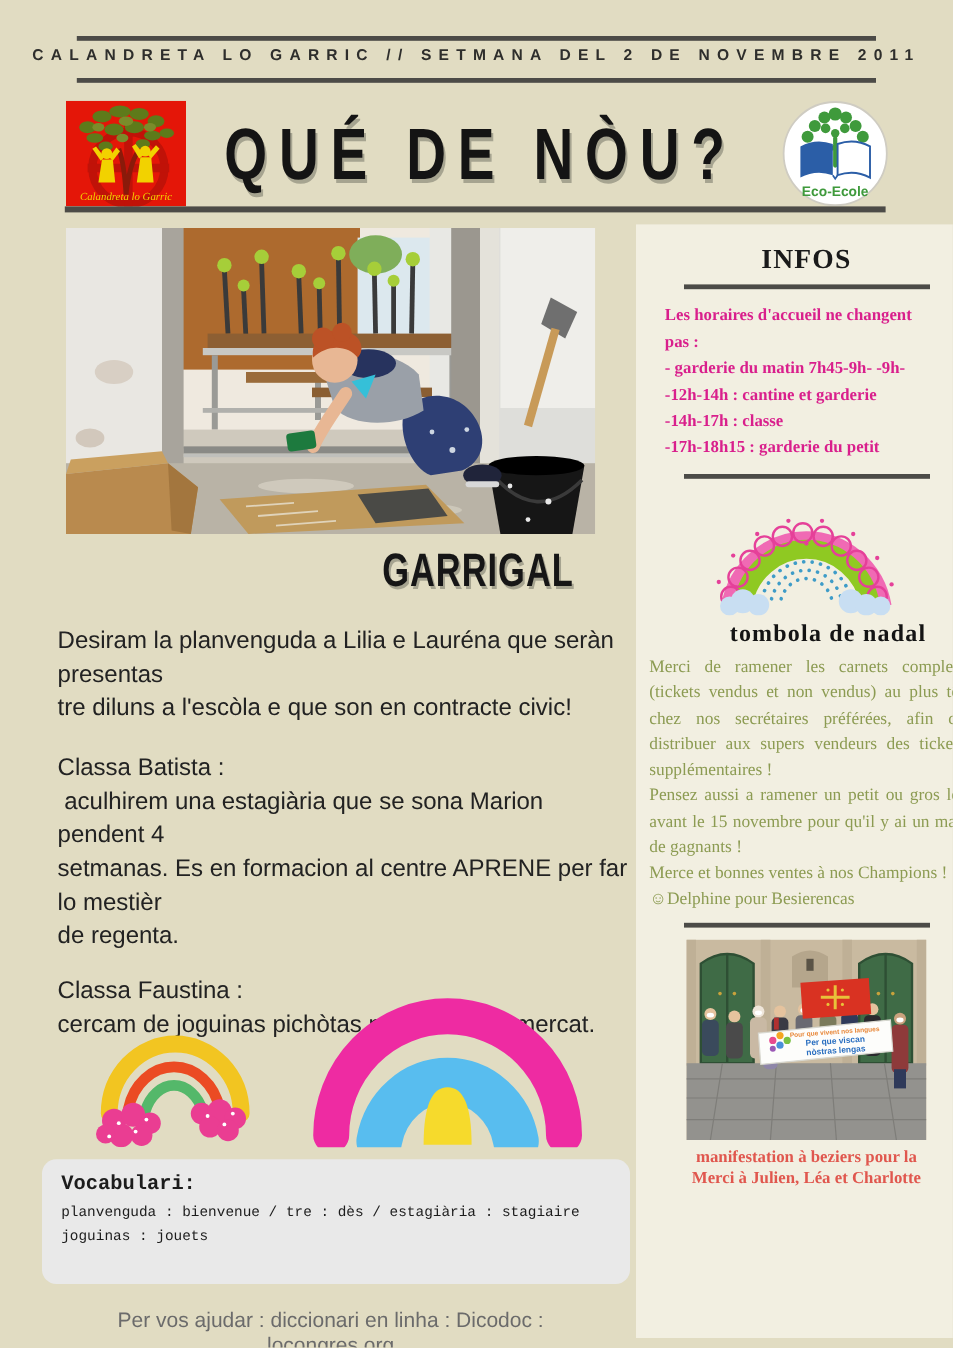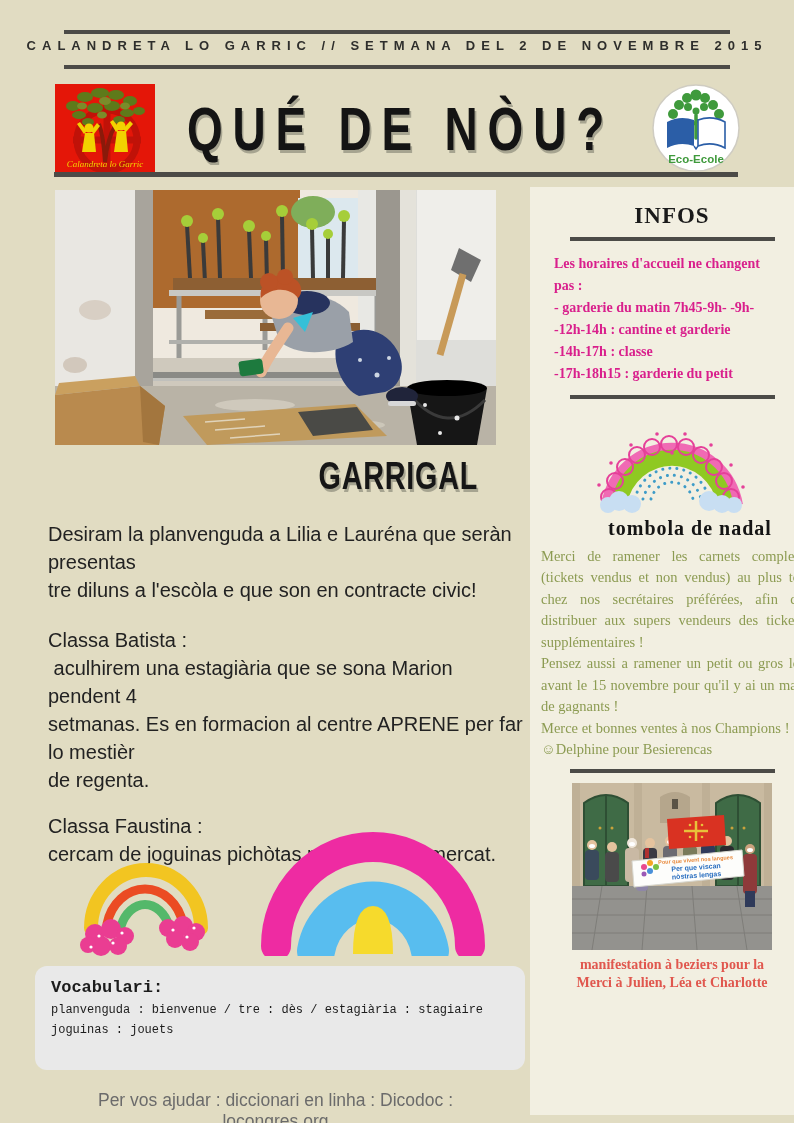--- a/index.html
+++ b/index.html
@@ -68,21 +68,21 @@
     color:#8c9b52;}
   .manif-photo{display:block;margin:10px auto 0;}
   .photo-caption{margin-top:6px;text-align:center;
     font-family:"Liberation Serif",serif;font-size:14px;font-weight:700;
     line-height:1.35;color:#e0574e;}
 </style>
 </head>
 <body>
 
 <div class="abs rule strip-rule" style="top:30px;"></div>
-<div class="abs strip-text">CALANDRETA LO GARRIC //  SETMANA DEL  2 DE NOVEMBRE 2015</div>
+<div class="abs strip-text">CALANDRETA LO GARRIC //  SETMANA DEL  2 DE NOVEMBRE 2011</div>
 <div class="abs rule strip-rule" style="top:65px;"></div>
 
 <div class="abs" style="left:55px;top:84px;width:100px;height:88px;">
   <svg width="100" height="88" viewBox="0 0 100 88">
     <rect x="0" y="0" width="100" height="88" fill="#e41608"></rect>
     <circle cx="52" cy="56" r="30" fill="none" stroke="#c01208" stroke-width="7"></circle>
     <path d="M52,20 L52,88 M18,56 L86,56" stroke="#c01208" stroke-width="7"></path>
     <path d="M50,78 C49,60 47,48 44,40 M50,78 C52,60 55,50 60,42" stroke="#8a1a0a" stroke-width="4" fill="none"></path>
     <g fill="#5e7a1a">
       <ellipse cx="18" cy="22" rx="7" ry="5"></ellipse>

